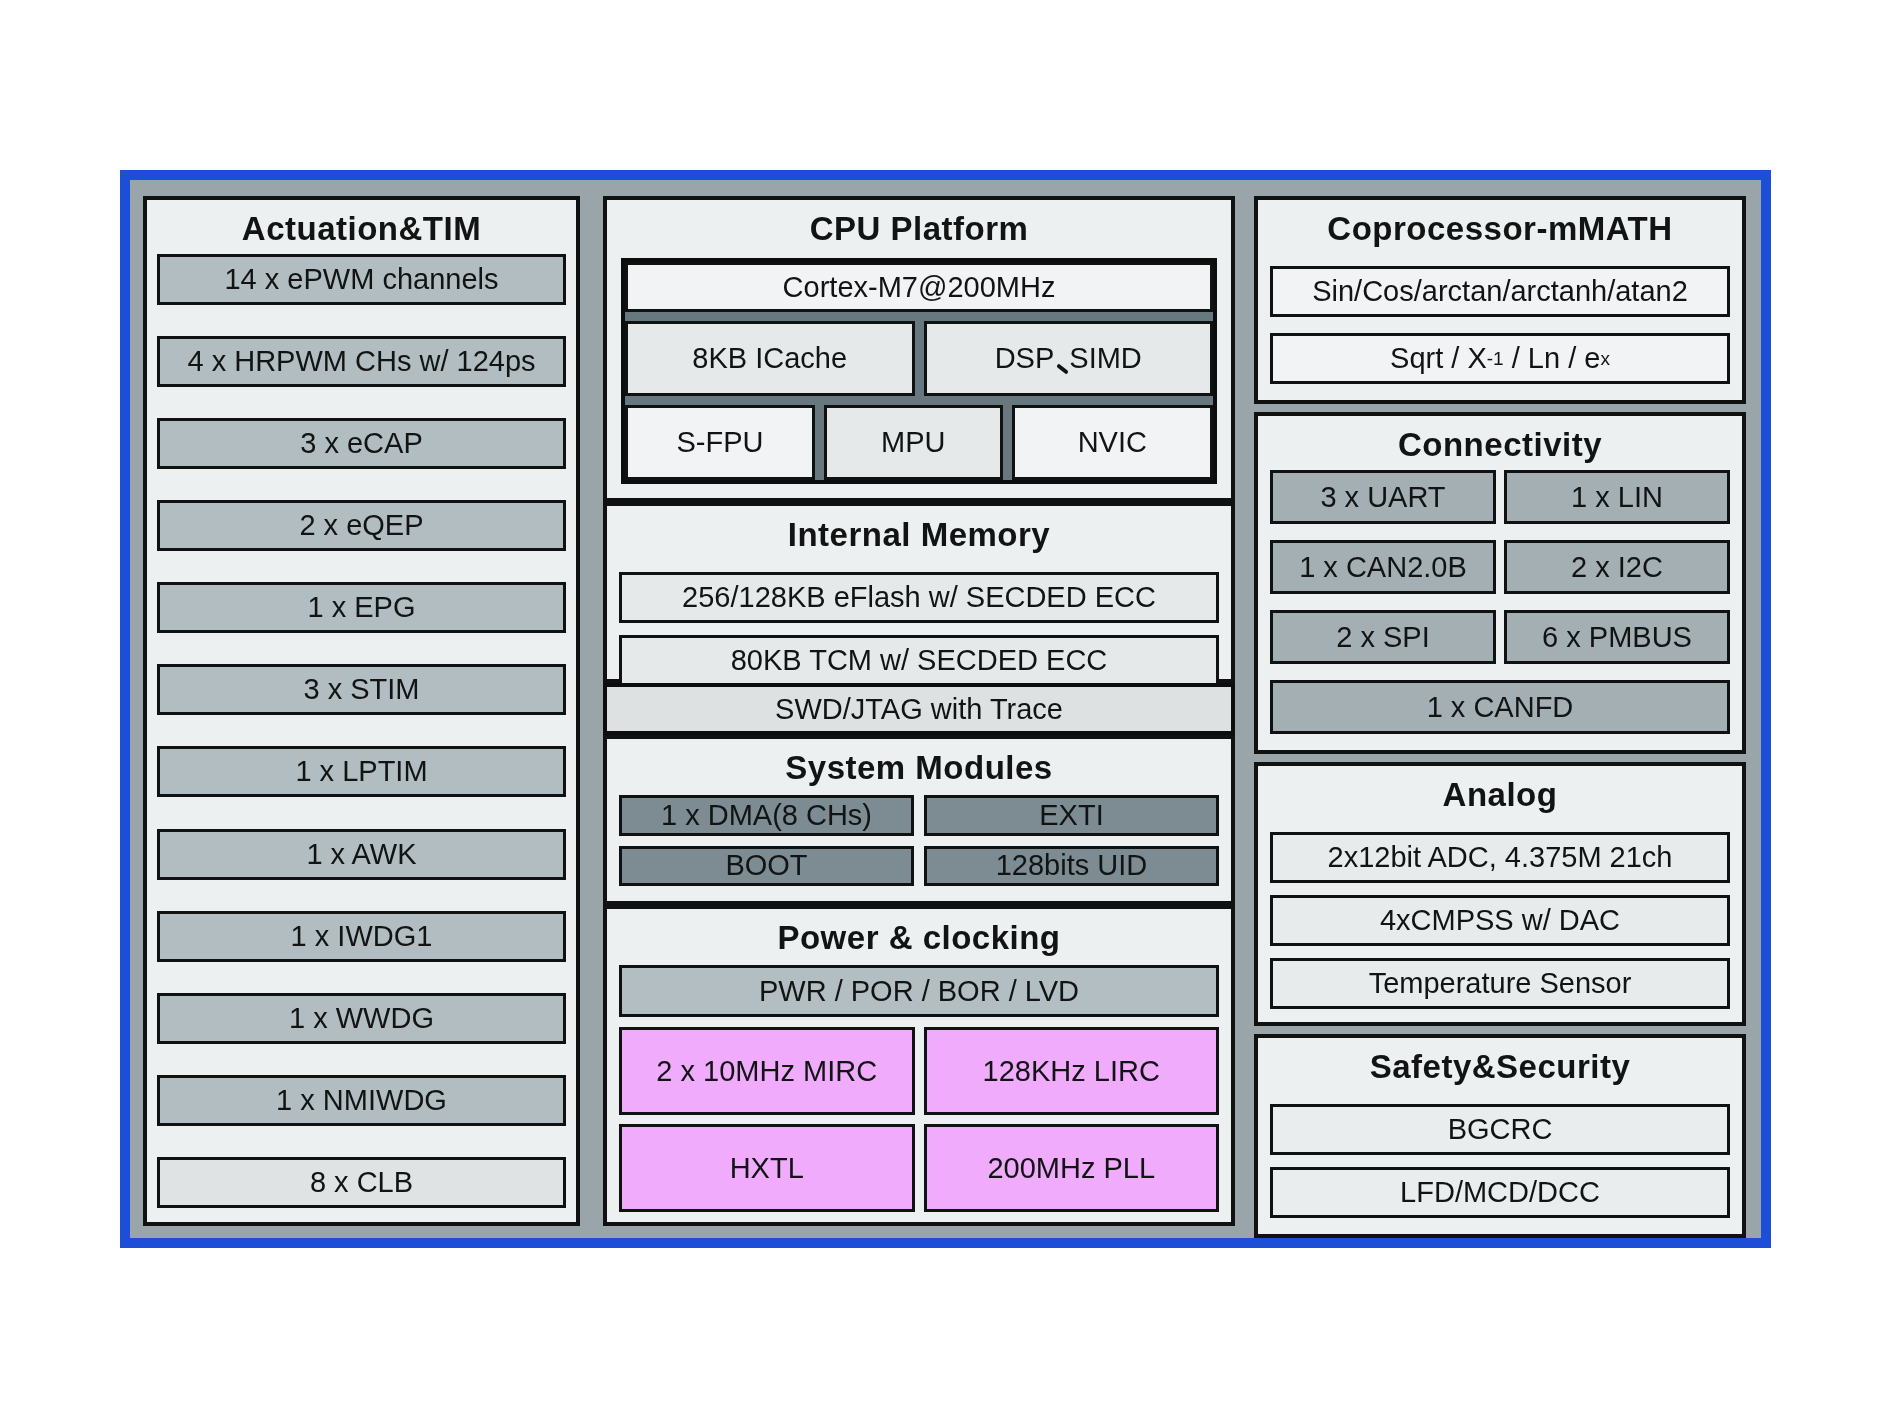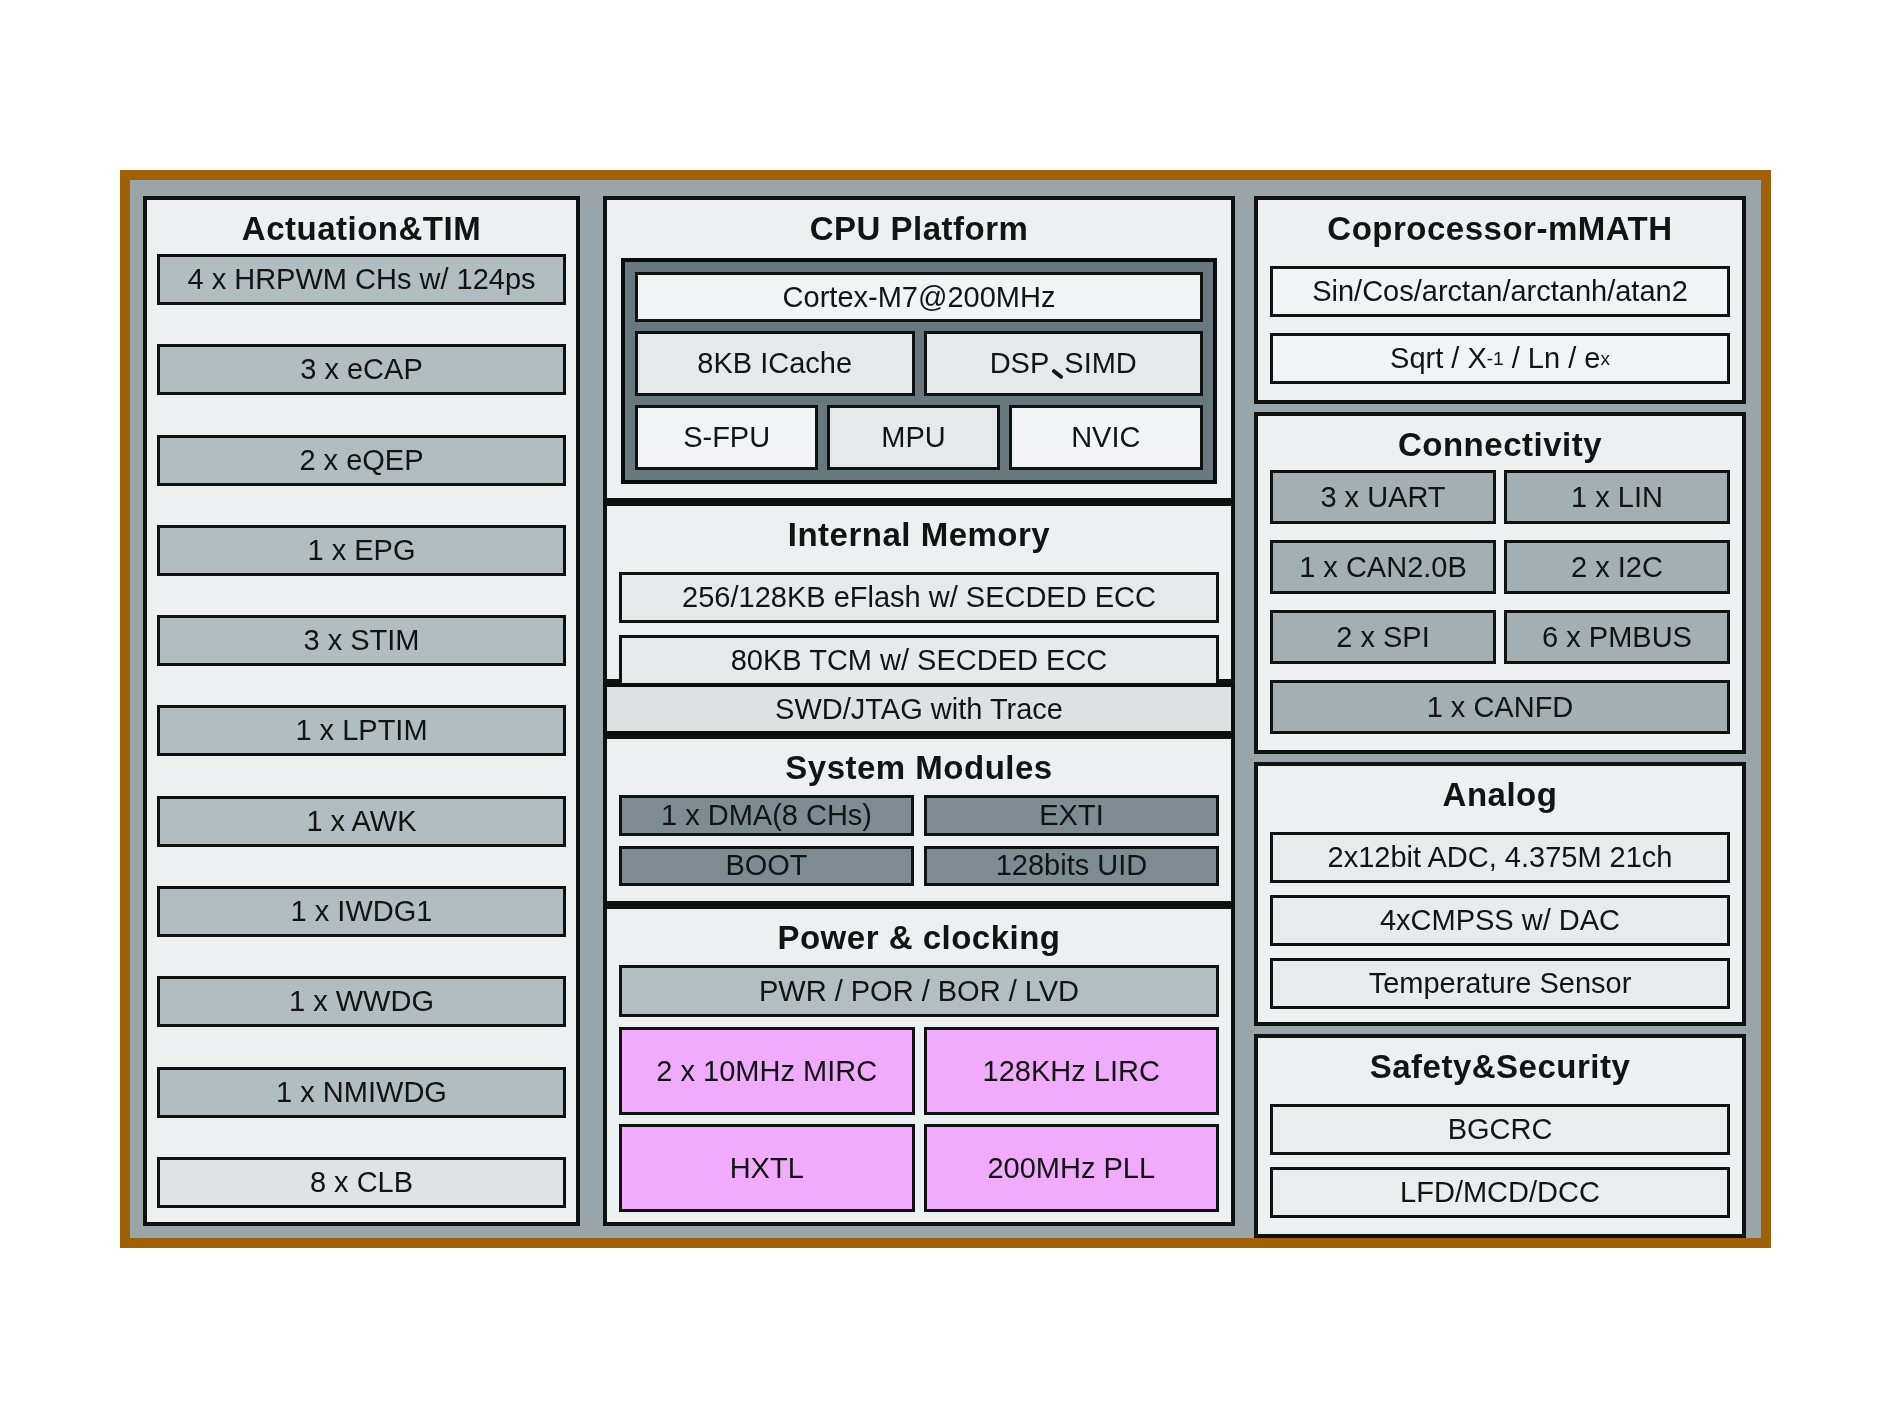--- a/index.html
+++ b/index.html
@@ -1,19 +1,19 @@
 <!DOCTYPE html>
 <html><head>
 <meta charset="utf-8">
 <style>
   html,body{margin:0;padding:0;background:#ffffff;}
   .canvas{position:relative;width:1891px;height:1418px;background:#ffffff;overflow:hidden;
           font-family:"Liberation Sans","DejaVu Sans",sans-serif;color:#121414;}
   .chip{position:absolute;left:120px;top:170px;width:1651px;height:1078px;
-        background:#99a5a9;border:10px solid #a16207;box-sizing:border-box;}
+        background:#99a5a9;border:10px solid #1d4ed8;box-sizing:border-box;}
   .col{position:absolute;top:16px;height:1030px;display:flex;flex-direction:column;}
   .col-left{left:13px;width:437px;}
   .col-mid{left:473px;width:632px;}
   .col-right{left:1124px;width:492px;gap:8px;}
   .panel{background:#edf0f1;border:4px solid #101212;box-sizing:border-box;
          display:flex;flex-direction:column;}
   .panel-title{font-weight:bold;font-size:33px;text-align:center;padding-top:10px;
                letter-spacing:0.5px;flex:none;}
   .box{border:3px solid #101212;box-sizing:border-box;display:flex;align-items:center;
        justify-content:center;font-size:29px;white-space:nowrap;}
@@ -29,21 +29,21 @@
   .bg-conn{background:#a3afb3;}
   .bg-analog{background:#e7ebec;}
   .bg-safe{background:#e9edee;}
   
   .left-items{flex:1;display:flex;flex-direction:column;justify-content:space-between;
               padding:6px 10px 14px;}
   .left-items .box{height:51px;flex:none;}
   
   .panel-cpu{height:306px;flex:none;}
   .cpu-container{flex:1;margin:10px 14px 14px;background:#68787f;border:4px solid #0c0d0d;
-                 box-sizing:border-box;padding:10px;display:flex;flex-direction:column;gap:9px;}
+                 box-sizing:border-box;display:flex;flex-direction:column;gap:9px;}
   .cpu-row1{height:50px;flex:none;display:flex;}
   .cpu-row1 .box{flex:1;}
   .cpu-row2{flex:1;display:grid;grid-template-columns:1fr 1fr;gap:9px;}
   .cpu-row3{flex:1;display:grid;grid-template-columns:1fr 0.94fr 1.06fr;gap:9px;}
   .dsp-sep{display:inline-block;position:relative;width:15px;height:30px;}
   .dsp-sep::after{content:"";position:absolute;left:2px;bottom:3px;width:13px;height:4px;
                   background:#121414;transform:rotate(38deg);border-radius:2px;}
   
   .stack{flex:1;display:flex;flex-direction:column;justify-content:space-between;
          padding:6px 12px 16px;}
@@ -69,20 +69,21 @@
 </head>
 <body>
 
 <div class="canvas">
   <div class="chip">
 
     <div class="col col-left">
       <div class="panel" style="flex:1">
         <div class="panel-title">Actuation&amp;TIM</div>
         <div class="left-items">
+          <div class="box bg-med">14 x ePWM channels</div>
           <div class="box bg-med">4 x HRPWM CHs w/ 124ps</div>
           <div class="box bg-med">3 x eCAP</div>
           <div class="box bg-med">2 x eQEP</div>
           <div class="box bg-med">1 x EPG</div>
           <div class="box bg-med">3 x STIM</div>
           <div class="box bg-med">1 x LPTIM</div>
           <div class="box bg-med">1 x AWK</div>
           <div class="box bg-med">1 x IWDG1</div>
           <div class="box bg-med">1 x WWDG</div>
           <div class="box bg-med">1 x NMIWDG</div>

